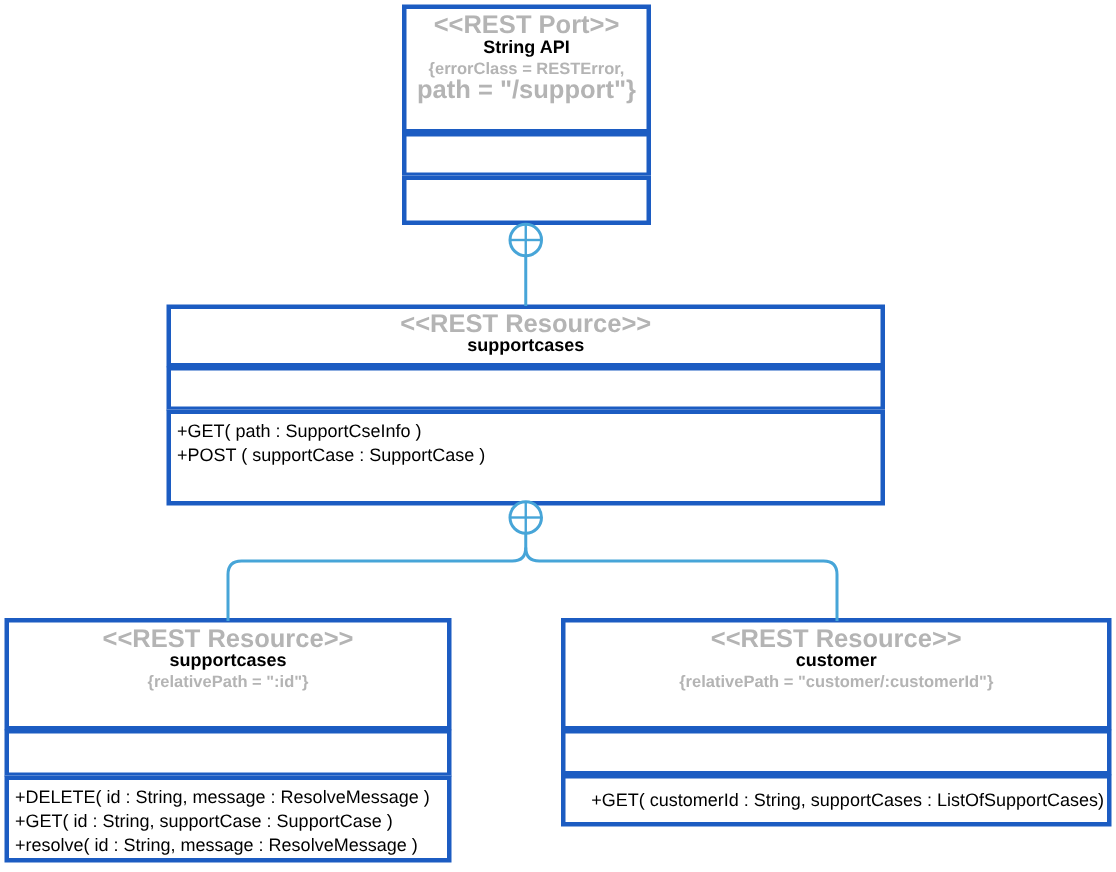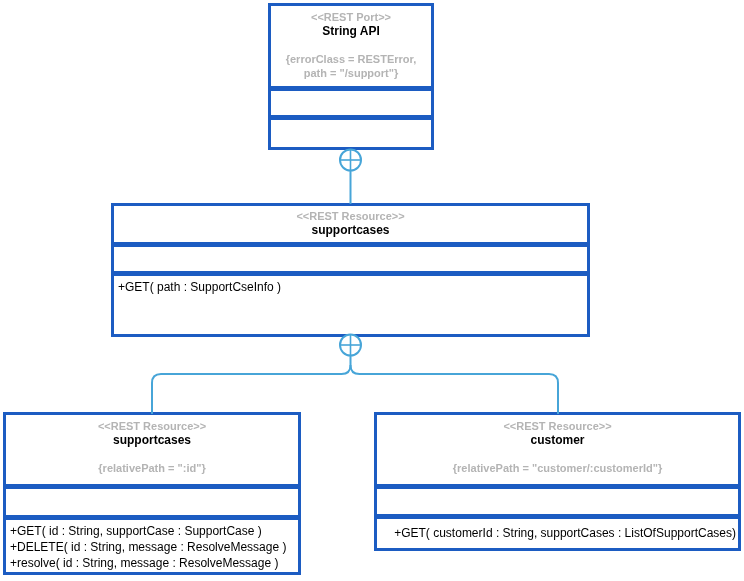--- a/index.html
+++ b/index.html
@@ -7,23 +7,23 @@
     position:relative; width:744px; height:581px; background:#ffffff;
     font-family:"Liberation Sans","DejaVu Sans",sans-serif; overflow:hidden;
   }
   .uml-box { position:absolute; display:flex; flex-direction:column; }
   .comp {
     box-sizing:border-box; border:3px solid #1c5cc2; background:#ffffff;
     overflow:hidden;
   }
   .comp + .comp { margin-top:-1px; }
   .hdr { text-align:center; padding-top:4px; }
-  .stereo { font-weight:bold; font-size:11px; line-height:14px; color:#b4b4b4; }
+  .stereo { font-weight:bold; font-size:17px; line-height:14px; color:#b4b4b4; }
   .cname  { font-weight:bold; font-size:12px; line-height:15px; color:#000000; }
-  .props  { font-weight:bold; font-size:11px; line-height:14px; color:#b4b4b4; margin-top:13px; }
+  .props  { font-weight:bold; font-size:11px; line-height:14px; color:#b4b4b4; }
   .methods { padding:3px 2px 0 4px; }
   .mline { font-size:12px; line-height:16px; color:#000000; white-space:nowrap; }
   .pad6 { padding-left:6px; padding-top:6px;text-align:right; }
   svg.connectors {
     position:absolute; left:0; top:0; width:744px; height:581px;
     pointer-events:none;
   }
 </style>
 </head>
 <body>
@@ -42,33 +42,34 @@
   </div>
 
   <div class="uml-box" style="left:111px; top:203px; width:479px;">
     <div class="comp hdr" style="height:42px; padding-top:3px;">
       <div class="stereo">&lt;&lt;REST Resource&gt;&gt;</div>
       <div class="cname">supportcases</div>
     </div>
     <div class="comp" style="height:30px;"></div>
     <div class="comp methods" style="height:64px;">
       <div class="mline">+GET( path : SupportCseInfo )</div>
+      <div class="mline">+POST ( supportCase : SupportCase )</div>
     </div>
   </div>
 
   <div class="uml-box" style="left:3px; top:412px; width:298px;">
     <div class="comp hdr" style="height:75px;">
       <div class="stereo">&lt;&lt;REST Resource&gt;&gt;</div>
       <div class="cname">supportcases</div>
       <div class="props">{relativePath = ":id"}</div>
     </div>
     <div class="comp" style="height:32px;"></div>
     <div class="comp methods" style="height:58px;">
+      <div class="mline">+DELETE( id : String, message : ResolveMessage )</div>
       <div class="mline">+GET( id : String, supportCase : SupportCase )</div>
-      <div class="mline">+DELETE( id : String, message : ResolveMessage )</div>
       <div class="mline">+resolve( id : String, message : ResolveMessage )</div>
     </div>
   </div>
 
   <div class="uml-box" style="left:374px; top:412px; width:367px;">
     <div class="comp hdr" style="height:75px;">
       <div class="stereo">&lt;&lt;REST Resource&gt;&gt;</div>
       <div class="cname">customer</div>
       <div class="props">{relativePath = "customer/:customerId"}</div>
     </div>

